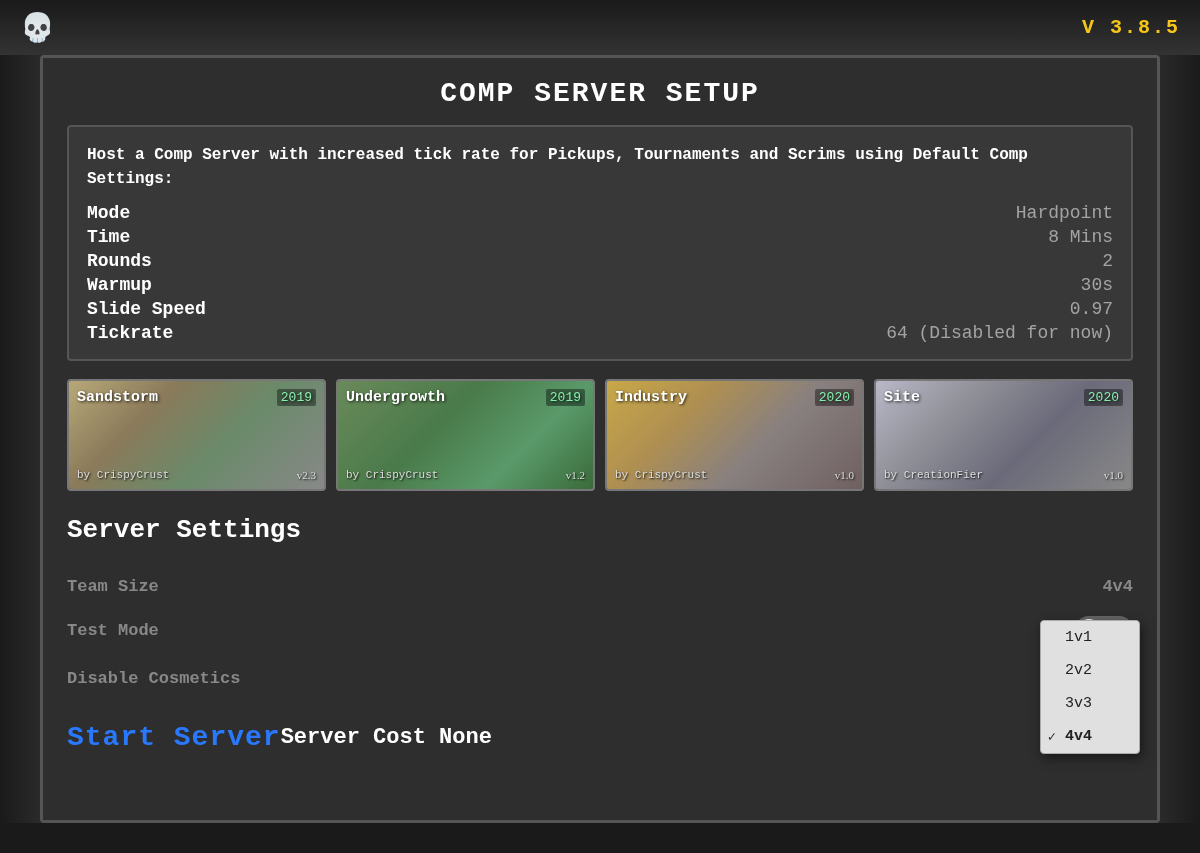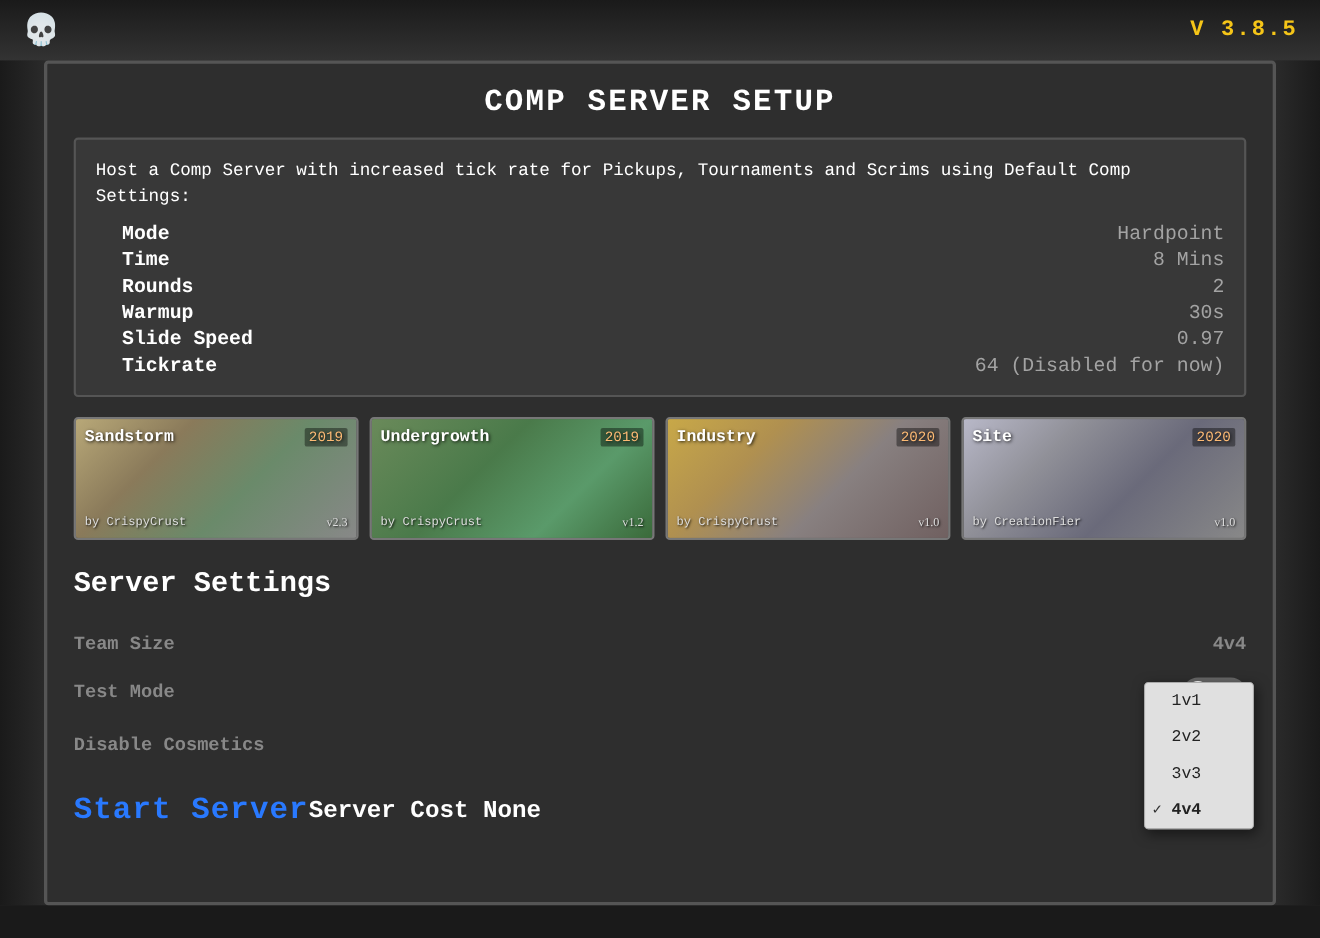--- a/index.html
+++ b/index.html
@@ -59,37 +59,36 @@
       background: #383838;
       border: 2px solid #555;
       border-radius: 4px;
       padding: 16px 18px;
       margin-bottom: 18px;
     }
 
     .info-box-desc {
       color: #ffffff;
       font-size: 16px;
-      font-weight: normal;
+      font-weight: bold;
       line-height: 1.5;
       margin-bottom: 12px;
       font-family: 'Courier New', monospace;
     }
 
     .settings-grid {
       display: flex;
       flex-direction: column;
       gap: 4px;
     }
 
     .settings-row {
       display: flex;
       justify-content: space-between;
       align-items: flex-start;
-      margin-left: 24px;
     }
 
     .settings-label {
       color: #ffffff;
       font-size: 18px;
       font-weight: bold;
       font-family: 'Courier New', monospace;
     }
 
     .settings-value {
@@ -136,21 +135,21 @@
       font-size: 15px;
       font-weight: bold;
       font-family: 'Courier New', monospace;
       text-shadow: 1px 1px 3px rgba(0,0,0,0.8);
     }
 
     .map-year {
       position: absolute;
       top: 8px;
       right: 8px;
-      color: #fdba74;
+      color: #86efac;
       font-size: 13px;
       font-family: 'Courier New', monospace;
       text-shadow: 1px 1px 3px rgba(0,0,0,0.8);
       background: rgba(0,0,0,0.4);
       padding: 1px 4px;
       border-radius: 2px;
     }
 
     .map-author {
       position: absolute;

